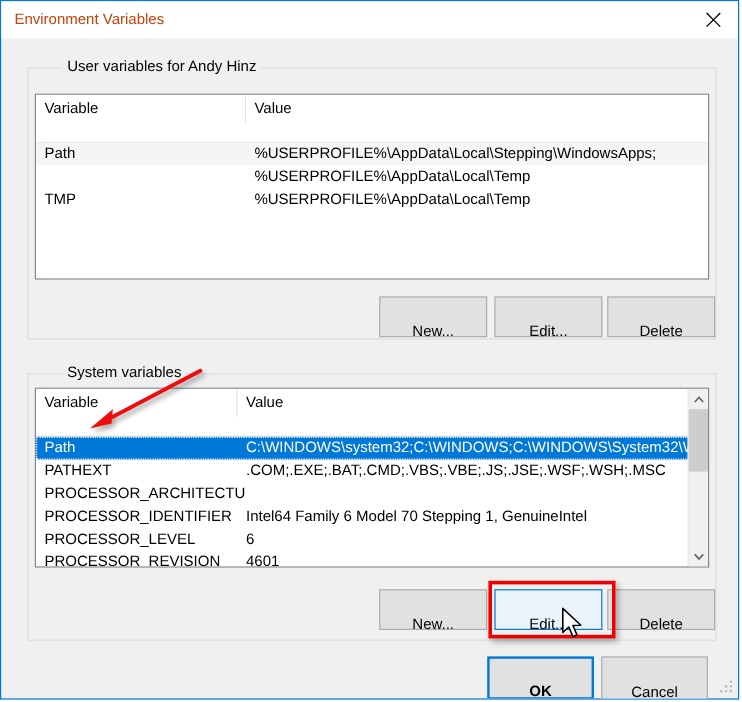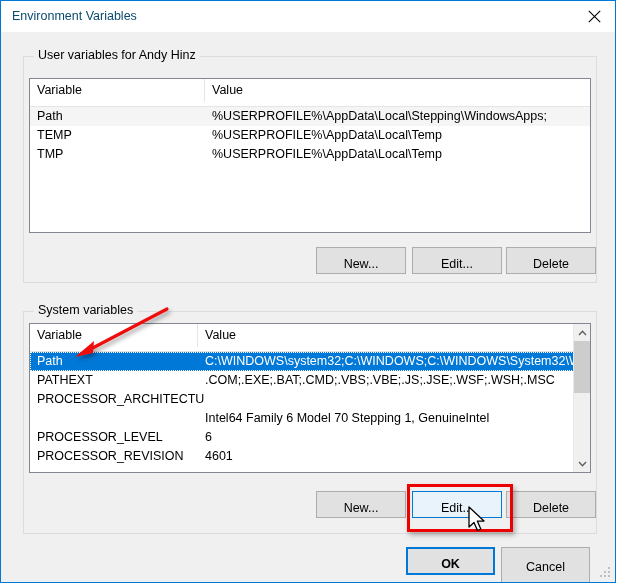--- a/index.html
+++ b/index.html
@@ -32,21 +32,21 @@
     width: 616px;
     height: 31px;
     background: #ffffff;
     box-sizing: border-box;
   }
   .title-text {
     position: absolute;
     left: 11px;
     top: 8px;
     font-size: 12.5px;
-    color: #0c4a6e;
+    color: #c2410c;
     white-space: nowrap;
   }
   .close-btn {
     position: absolute;
     right: 0; top: 0;
     width: 46px;
     height: 30px;
     display: flex;
     align-items: center;
     justify-content: center;
@@ -59,42 +59,42 @@
     position: absolute;
     border: 1px solid #dcdcdc;
     box-sizing: border-box;
   }
   .group-user   { left: 22px; top: 55px;  width: 574px; height: 227px; }
   .group-system { left: 22px; top: 310px; width: 574px; height: 223px; }
 
   .group-label {
     position: absolute;
     top: -9px;
-    left: 10px;
+    left: 28px;
     background: #f0f0f0;
     padding: 0 4px;
     font-size: 12.5px;
     color: #000000;
     white-space: nowrap;
   }
 
   
   .listview {
     position: absolute;
     background: #ffffff;
     border: 1px solid #828790;
     box-sizing: border-box;
     overflow: hidden;
   }
   .list-user   { left: 28px; top: 77px;  width: 562px; height: 155px; }
   .list-system { left: 28px; top: 322px; width: 562px; height: 150px; }
 
   .lv-header {
     position: relative;
-    height: 28px;
+    height: 40px;
     background: #ffffff;
     border-bottom: 1px solid #e5e5e5;
     box-sizing: border-box;
   }
   .lv-header .col {
     position: absolute;
     top: 0;
     height: 23px;
     line-height: 23px;
     font-size: 12.5px;
@@ -182,21 +182,21 @@
     background: #e1e1e1;
     border: 1px solid #adadad;
     box-sizing: border-box;
     font-family: "Liberation Sans", sans-serif;
     font-size: 12.5px;
     color: #000000;
     text-align: center;
     line-height: 25px;
     cursor: default;
     white-space: nowrap;
-    padding: 4px;
+    padding: 16px;
   }
   .btn.focused {
     background: #e9f3fb;
     border: 1px solid #0078d7;
   }
   .btn.default {
     background: #e1e1e1;
     border: 2px solid #0078d7;
     line-height: 23px;
     font-weight: bold;
@@ -275,21 +275,20 @@
     <div class="lv-header">
       <div class="col col-var" style="width:175px">Variable</div>
       <div class="col col-val" style="left:175px; width:385px">Value</div>
     </div>
     <div class="lv-body">
       <div class="lv-row alt">
         <div class="cell cell-var" style="width:175px">Path</div>
         <div class="cell cell-val" style="left:175px; width:385px">%USERPROFILE%\AppData\Local\Stepping\WindowsApps;</div>
       </div>
       <div class="lv-row">
-        <div class="cell cell-var" style="width:175px">TEMP</div>
         <div class="cell cell-val" style="left:175px; width:385px">%USERPROFILE%\AppData\Local\Temp</div>
       </div>
       <div class="lv-row">
         <div class="cell cell-var" style="width:175px">TMP</div>
         <div class="cell cell-val" style="left:175px; width:385px">%USERPROFILE%\AppData\Local\Temp</div>
       </div>
     </div>
   </div>
 
   <button class="btn btn-user-new">New...</button>
@@ -311,20 +310,21 @@
         <div class="cell cell-val" style="left:168px; width:375px">C:\WINDOWS\system32;C:\WINDOWS;C:\WINDOWS\System32\Wb...</div>
       </div>
       <div class="lv-row">
         <div class="cell cell-var" style="width:168px">PATHEXT</div>
         <div class="cell cell-val" style="left:168px; width:375px">.COM;.EXE;.BAT;.CMD;.VBS;.VBE;.JS;.JSE;.WSF;.WSH;.MSC</div>
       </div>
       <div class="lv-row">
         <div class="cell cell-var" style="width:168px">PROCESSOR_ARCHITECTURE</div>
       </div>
       <div class="lv-row">
+        <div class="cell cell-var" style="width:168px">PROCESSOR_IDENTIFIER</div>
         <div class="cell cell-val" style="left:168px; width:375px">Intel64 Family 6 Model 70 Stepping 1, GenuineIntel</div>
       </div>
       <div class="lv-row">
         <div class="cell cell-var" style="width:168px">PROCESSOR_LEVEL</div>
         <div class="cell cell-val" style="left:168px; width:375px">6</div>
       </div>
       <div class="lv-row">
         <div class="cell cell-var" style="width:168px">PROCESSOR_REVISION</div>
         <div class="cell cell-val" style="left:168px; width:375px">4601</div>
       </div>

